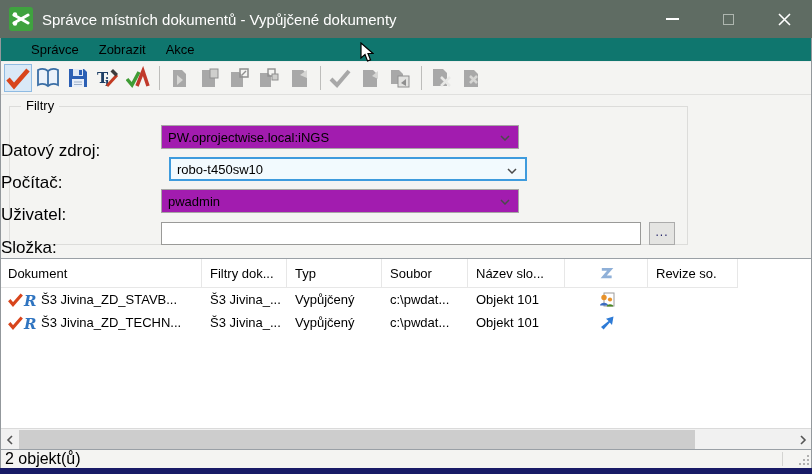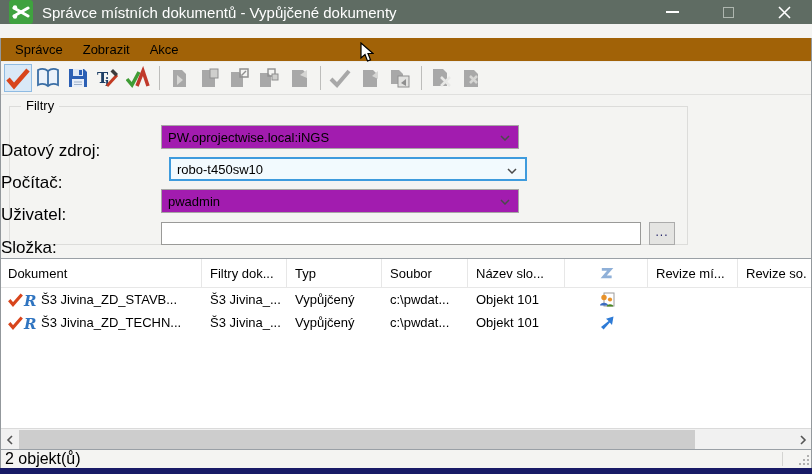--- a/index.html
+++ b/index.html
@@ -1,33 +1,33 @@
 <!DOCTYPE html>
 <html><head>
 <meta charset="utf-8">
 <style>
   * { margin:0; padding:0; box-sizing:border-box; }
   html,body { background:#cccccc; }
   body { font-family:"Liberation Sans", sans-serif; }
   .window { position:relative; width:812px; height:474px; background:#f4f4f2; overflow:hidden; }
 
   
-  .titlebar { position:absolute; top:0; left:0; width:812px; height:24px; background:#5f6c63;
+  .titlebar { position:absolute; top:0; left:0; width:812px; height:38px; background:#5f6c63;
               display:flex; align-items:center; }
   .app-icon { width:24px; height:24px; margin-left:9px; border-radius:3px; background:#3fa23f;
               display:flex; align-items:center; justify-content:center; flex:0 0 auto; }
   .title-text { color:#ffffff; font-size:15px; margin-left:9px; white-space:nowrap; flex:1 1 auto; }
   .win-controls { display:flex; height:38px; }
   .wbtn { width:56px; height:38px; display:flex; align-items:center; justify-content:center; }
   .glyph-min { width:13px; height:2px; background:#ffffff; }
   .glyph-max { width:11px; height:11px; border:1px solid #aeb6af; }
 
   
-  .menubar { position:absolute; top:38px; left:1px; width:810px; height:24px; background:#a16207;
-             border-bottom:1px solid #ececec; display:flex; padding-left:4px; }
+  .menubar { position:absolute; top:38px; left:1px; width:810px; height:24px; background:#0f766e;
+             border-bottom:1px solid #ececec; display:flex; padding-left:20px; }
   .menu-item { font-size:13px; color:#000; padding:0 10px; line-height:23px; }
 
   
   .toolbar { position:absolute; top:62px; left:1px; width:810px; height:33px; background:#f4f4f2;
              border-bottom:1px solid #e0e0de; display:flex; align-items:center; padding-left:3px; }
   .tbtn { width:28px; height:28px; display:flex; align-items:center; justify-content:center;
           margin-right:2px; border:1px solid transparent; }
   .tbtn.selected { background:#d9e9f7; border:1px solid #8fbbe2; }
   .tsep { width:1px; height:24px; background:#bdbdbb; margin:0 5px; }
 
@@ -275,21 +275,20 @@
       <div class="hcell">Dokument</div>
       <div class="hcell">Filtry dok...</div>
       <div class="hcell">Typ</div>
       <div class="hcell">Soubor</div>
       <div class="hcell">Název slo...</div>
       <div class="hcell center">
         <svg width="15" height="15" viewBox="0 0 16 16">
           <path d="M3 3.5 H12 L5 11.5 H13.5" fill="none" stroke="#8fb0d8" stroke-width="3"></path>
         </svg>
       </div>
-      <div class="hcell">Revize mí...</div>
       <div class="hcell">Revize so.</div>
     </div>
 
     <div class="lv-grid lv-row">
       <div class="cell">
         <span class="doc-icons">
           <svg width="15" height="15" viewBox="0 0 24 24">
             <path d="M2 13 L8 20 L22 4" fill="none" stroke="#d8451c" stroke-width="5"></path>
           </svg>
           <svg width="15" height="16" viewBox="0 0 16 16">

